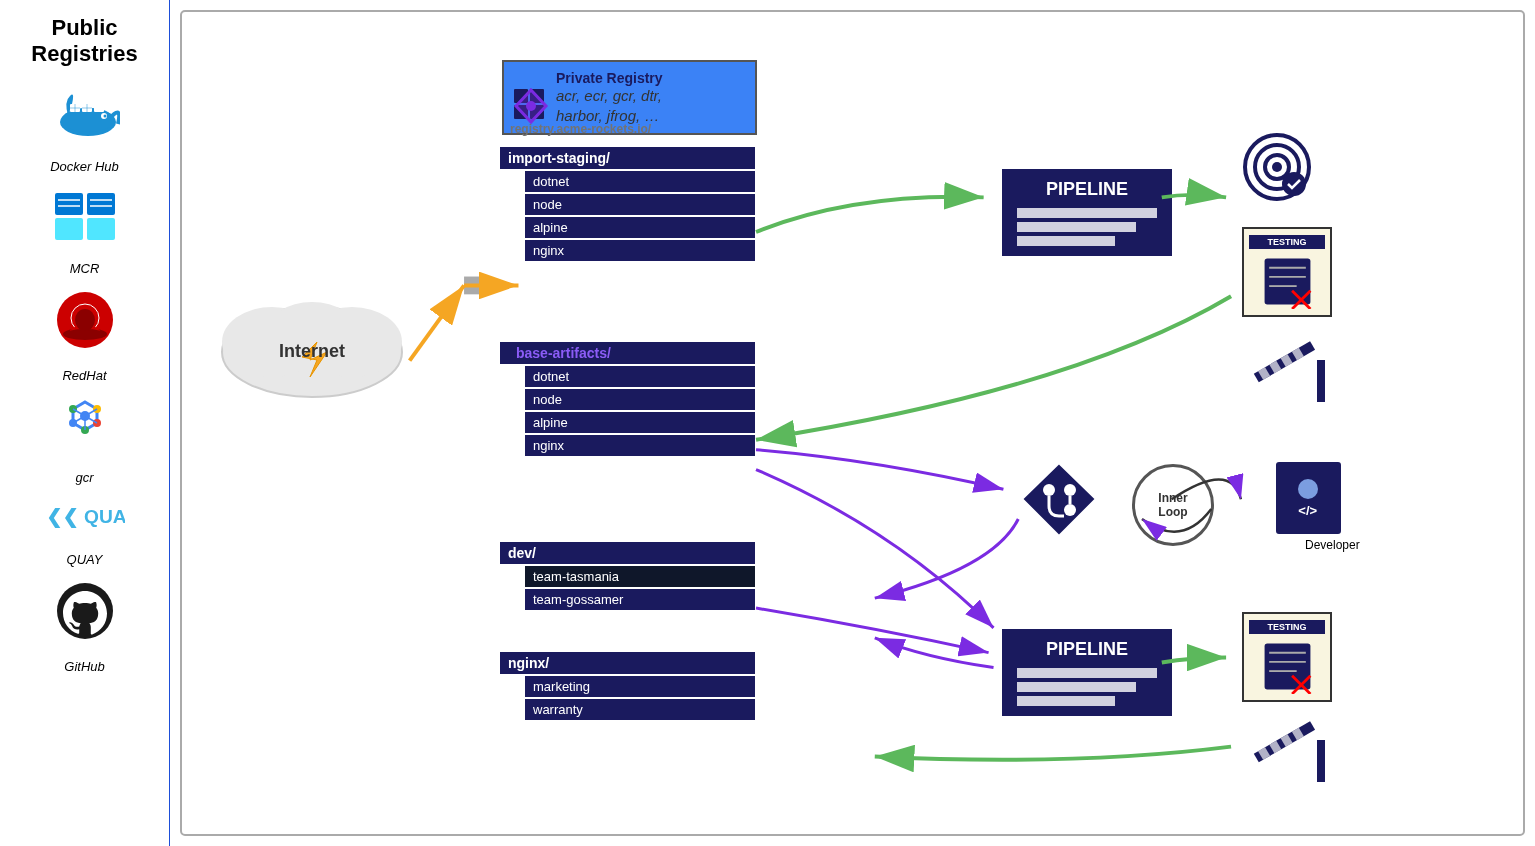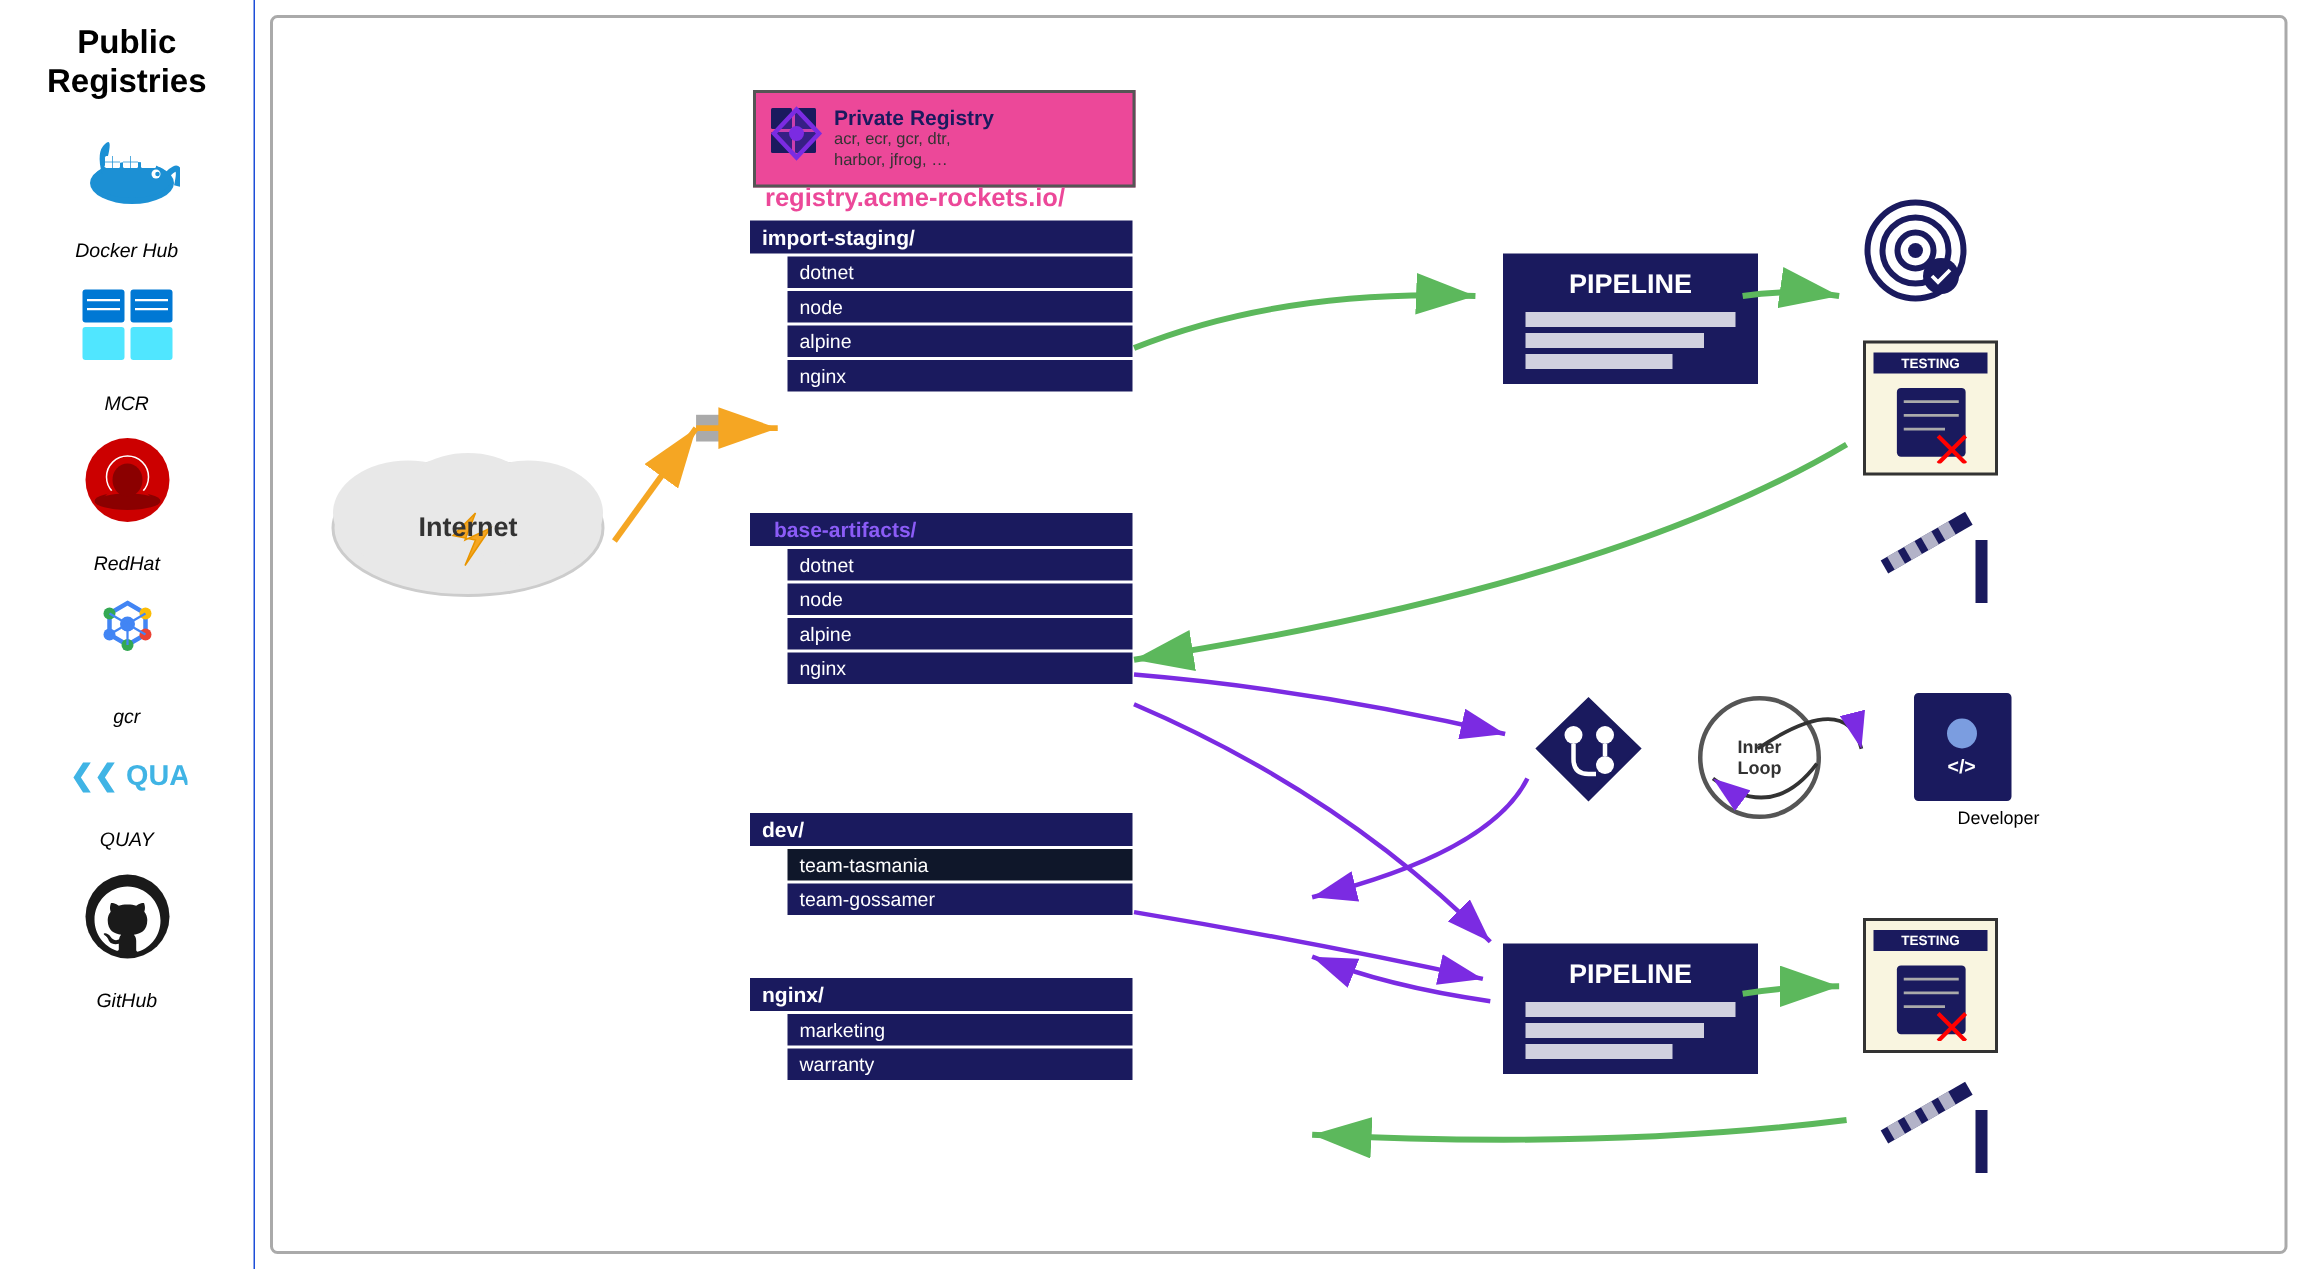--- a/index.html
+++ b/index.html
@@ -235,40 +235,40 @@
         <ellipse cx="70" cy="60" rx="50" ry="35" fill="#e8e8e8"></ellipse>
         <ellipse cx="150" cy="60" rx="50" ry="35" fill="#e8e8e8"></ellipse>
         <ellipse cx="110" cy="50" rx="45" ry="30" fill="#e8e8e8"></ellipse>
 
         <path d="M100 75 L115 60 L108 78 L125 70 L108 95 L115 78Z" fill="#f5a623" stroke="#e89500" stroke-width="1"></path>
 
         <text x="110" y="75" text-anchor="middle" font-size="18" font-weight="bold" fill="#333">Internet</text>
       </svg>
     </div>
 
-    <div style="position:absolute;left:320px;top:48px;width:255px;background:#ec4899;border:2px solid #555;padding:8px;display:flex;align-items:flex-start;">
+    <div style="position:absolute;left:320px;top:48px;width:255px;background:#3b82f6;border:2px solid #555;padding:8px;display:flex;align-items:flex-end;">
       <svg width="38" height="38" viewBox="0 0 38 38" style="margin-right:6px;flex-shrink:0;">
 
         <rect x="2" y="2" width="14" height="14" fill="#1a1a5e" rx="1"></rect>
         <rect x="18" y="2" width="14" height="14" fill="#1a1a5e" rx="1"></rect>
         <rect x="2" y="18" width="14" height="14" fill="#1a1a5e" rx="1"></rect>
         <rect x="18" y="18" width="14" height="14" fill="#1a1a5e" rx="1"></rect>
 
         <polygon points="19,3 34,19 19,35 4,19" fill="none" stroke="#7b2be2" stroke-width="3"></polygon>
         <polygon points="19,3 34,19 19,35 4,19" fill="#7b2be2" opacity="0.3"></polygon>
         <circle cx="19" cy="19" r="5" fill="#7b2be2"></circle>
       </svg>
       <div>
         <div style="font-size:14px;font-weight:bold;color:#1a1a5e;">Private Registry</div>
-        <div style="font-size:11px;color:#333;line-height:1.3;white-space:pre-line;">acr, ecr, gcr, dtr,
+        <div style="font-size:15px;color:#333;line-height:1.3;white-space:pre-line;font-style:italic;">acr, ecr, gcr, dtr,
 harbor, jfrog, …</div>
       </div>
     </div>
 
-    <div style="position:absolute;left:328px;top:110px;color:#ec4899;font-size:17px;font-weight:bold;">registry.acme-rockets.io/</div>
+    <div style="position:absolute;left:328px;top:110px;color:#737373;font-size:12px;font-weight:bold;">registry.acme-rockets.io/</div>
 
     <div style="position:absolute;left:318px;top:135px;width:255px;">
       <div style="background:#1a1a5e;color:#fff;padding:3px 8px;font-size:14px;font-weight:bold;">import-staging/</div>
       <div style="background:#1a1a5e;color:#fff;margin:2px 0 2px 25px;padding:3px 8px;font-size:13px;">dotnet</div>
       <div style="background:#1a1a5e;color:#fff;margin:2px 0 2px 25px;padding:3px 8px;font-size:13px;">node</div>
       <div style="background:#1a1a5e;color:#fff;margin:2px 0 2px 25px;padding:3px 8px;font-size:13px;">alpine</div>
       <div style="background:#1a1a5e;color:#fff;margin:2px 0 2px 25px;padding:3px 8px;font-size:13px;">nginx</div>
     </div>
 
     <div style="position:absolute;left:318px;top:330px;width:255px;">

